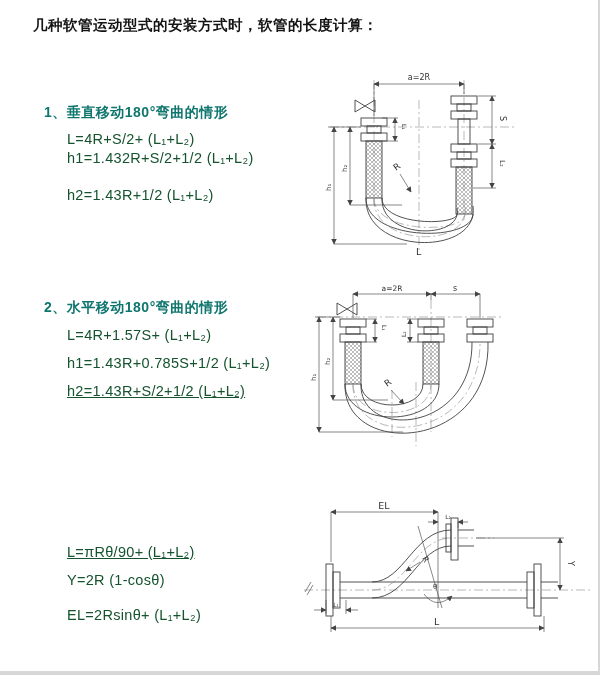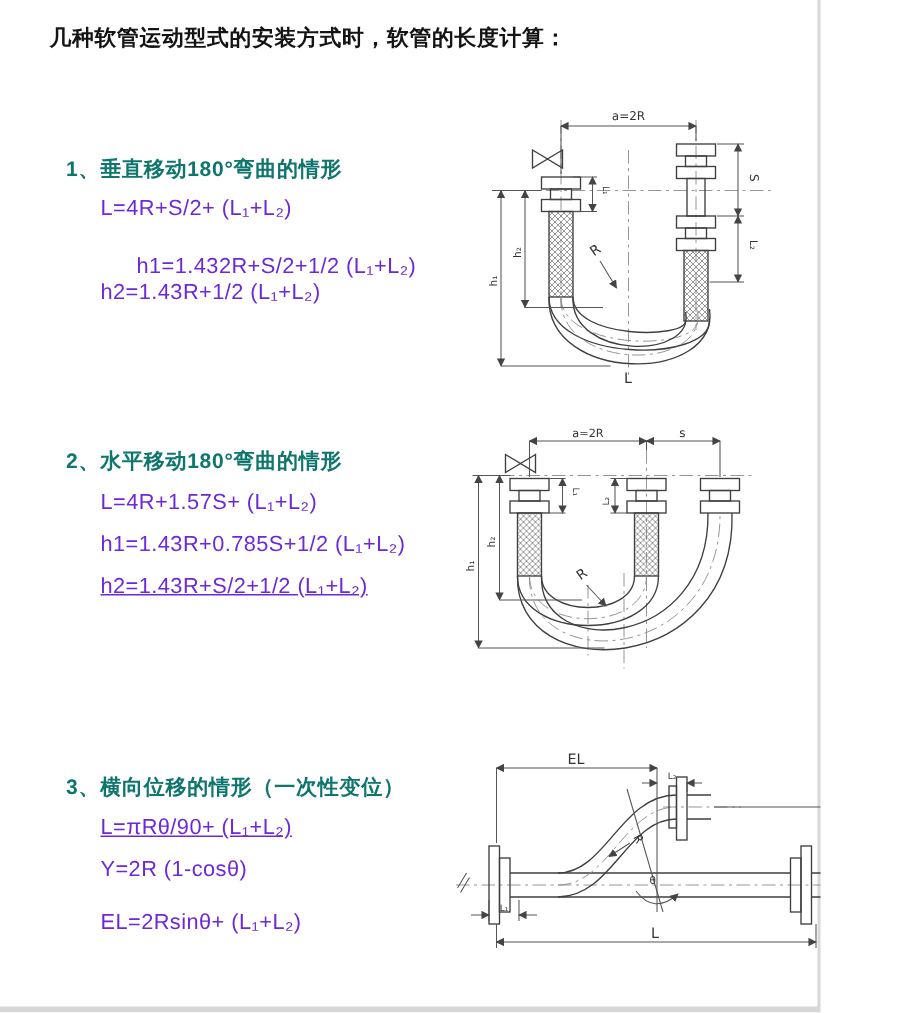--- a/index.html
+++ b/index.html
@@ -1,57 +1,56 @@
 <!DOCTYPE html>
 <html><head>
 <meta charset="utf-8">
 <style>
   html,body{margin:0;padding:0;background:#fff;}
   .page{
-    position:relative;width:547px;height:675px;background:#ffffff;overflow:hidden;
+    position:relative;width:600px;height:675px;background:#ffffff;overflow:hidden;
     font-family:"Liberation Sans","DejaVu Sans",sans-serif;color:#111;
     box-shadow:inset -2px -4px 0 #d7d7d7;
   }
   .page-title{
     position:absolute;left:33px;top:16px;font-size:14.5px;font-weight:bold;
     letter-spacing:0.5px;white-space:nowrap;color:#141414;
   }
   .sec-heading{
     position:absolute;font-size:14px;font-weight:bold;letter-spacing:0.5px;
     white-space:nowrap;color:#0f766e;
   }
   .fline{
-    position:absolute;font-size:14.5px;font-weight:500;white-space:nowrap;color:#6d28d9;
+    position:absolute;font-size:14.5px;font-weight:500;white-space:nowrap;color:#14532d;
     letter-spacing:0.3px;
   }
   svg{position:absolute;overflow:visible;}
   svg text{font-family:"DejaVu Sans","Liberation Sans",sans-serif;fill:#333;}
   .draw{stroke:#3f3f3f;stroke-width:0.9;fill:none;}
   .thin{stroke:#555;stroke-width:0.7;fill:none;}
   .cl{stroke:#8a8a8a;stroke-width:0.6;fill:none;stroke-dasharray:9 3 2 3;}
   .hose{stroke:#3f3f3f;stroke-width:0.9;}
 </style>
 </head>
 <body>
 
 <div class="page">
 
   <div class="page-title">几种软管运动型式的安装方式时，软管的长度计算：</div>
 
   <div class="sec-heading" style="left:44px;top:104px;">1、垂直移动180°弯曲的情形</div>
   <div class="fline" style="left:67px;top:131px;">L=4R+S/2+ (L₁+L₂)</div>
-  <div class="fline" style="left:67px;top:170px;margin-left:24px;">h1=1.432R+S/2+1/2 (L₁+L₂)</div>
+  <div class="fline" style="left:67px;top:150px;">h1=1.432R+S/2+1/2 (L₁+L₂)</div>
   <div class="fline" style="left:67px;top:187px;">h2=1.43R+1/2 (L₁+L₂)</div>
 
   <div class="sec-heading" style="left:44px;top:299px;">2、水平移动180°弯曲的情形</div>
   <div class="fline" style="left:67px;top:327px;">L=4R+1.57S+ (L₁+L₂)</div>
   <div class="fline" style="left:67px;top:355px;">h1=1.43R+0.785S+1/2 (L₁+L₂)</div>
   <div class="fline" style="left:67px;top:383px;text-decoration:underline;">h2=1.43R+S/2+1/2 (L₁+L₂)</div>
 
-  <div class="sec-heading" style="left:44px;top:516px;">3、横向位移的情形（一次性变位）</div>
   <div class="fline" style="left:67px;top:544px;text-decoration:underline;">L=πRθ/90+ (L₁+L₂)</div>
   <div class="fline" style="left:67px;top:572px;">Y=2R (1-cosθ)</div>
   <div class="fline" style="left:67px;top:607px;">EL=2Rsinθ+ (L₁+L₂)</div>
 
   <svg style="left:312px;top:70px;" width="280" height="190" viewBox="0 0 280 190">
     <defs>
       <marker id="m1" viewBox="0 0 10 10" refX="9" refY="5" markerWidth="8" markerHeight="8" orient="auto-start-reverse">
         <path d="M0,0 L10,5 L0,10 z" fill="#444"></path>
       </marker>
       <pattern id="p1" width="4" height="4" patternUnits="userSpaceOnUse">

